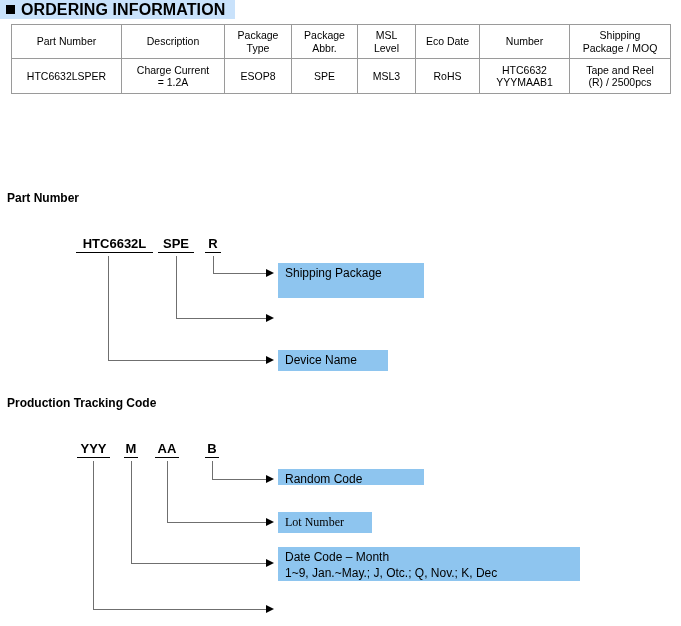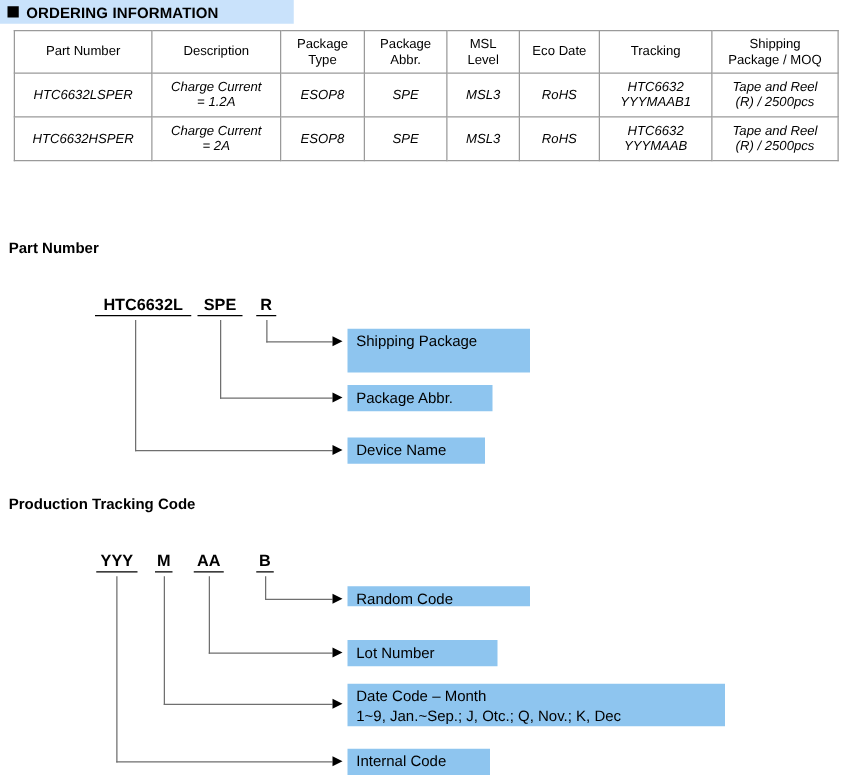--- a/index.html
+++ b/index.html
@@ -30,21 +30,21 @@
     box-sizing: border-box;
   }
   .bullet-square {
     width: 9px;
     height: 9px;
     background: #000000;
     margin-right: 6px;
     flex: none;
   }
   .section-band-title {
-    font-size: 12px;
+    font-size: 16px;
     font-weight: bold;
     letter-spacing: 0.1px;
     white-space: nowrap;
   }
 
   
   .order-table-wrap {
     position: absolute;
     left: 11px;
     top: 24px;
@@ -64,21 +64,20 @@
     font-size: 10.5px;
     font-weight: normal;
     padding: 3px 2px;
     line-height: 1.18;
   }
   table.order-table thead tr {
     height: 34px;
   }
   table.order-table tbody tr {
     height: 35px;
-    font-style: italic;
   }
   .col-part   { width: 110px; }
   .col-desc   { width: 103px; }
   .col-pkgtyp { width: 67px; }
   .col-pkgabb { width: 66px; }
   .col-msl    { width: 58px; }
   .col-eco    { width: 64px; }
   .col-mark   { width: 90px; }
   .col-ship   { width: 101px; }
 
@@ -164,66 +163,55 @@
         <col class="col-ship">
     </colgroup>
     <thead>
       <tr>
         <th>Part Number</th>
         <th>Description</th>
         <th>Package<br>Type</th>
         <th>Package<br>Abbr.</th>
         <th>MSL<br>Level</th>
         <th>Eco Date</th>
-        <th>Tracking</th>
+        <th>Number</th>
         <th>Shipping<br>Package / MOQ</th>
       </tr>
     </thead>
     <tbody>
       <tr>
         <td>HTC6632LSPER</td>
         <td>Charge Current<br>= 1.2A</td>
         <td>ESOP8</td>
         <td>SPE</td>
         <td>MSL3</td>
         <td>RoHS</td>
         <td>HTC6632<br>YYYMAAB1</td>
         <td>Tape and Reel<br>(R) / 2500pcs</td>
       </tr>
-      <tr>
-        <td>HTC6632HSPER</td>
-        <td>Charge Current<br>= 2A</td>
-        <td>ESOP8</td>
-        <td>SPE</td>
-        <td>MSL3</td>
-        <td>RoHS</td>
-        <td>HTC6632<br>YYYMAAB</td>
-        <td>Tape and Reel<br>(R) / 2500pcs</td>
-      </tr>
     </tbody>
   </table>
 </div>
 
 <div class="sub-title" id="part-number-title">Part Number</div>
 
 <div class="diagram" id="part-number-diagram">
 
   <div class="code-seg" style="left:76px; top:6px; width:77px;">HTC6632L</div>
   <div class="code-seg" style="left:158px; top:6px; width:36px;">SPE</div>
   <div class="code-seg" style="left:205px; top:6px; width:16px;">R</div>
 
   <div class="vline" style="left:213px; top:26px; height:18px;"></div>
   <div class="hline" style="left:213px; top:43px; width:53px;"></div>
   <div class="arrow-head" style="left:266px; top:39px;"></div>
   <div class="callout" style="left:278px; top:33px; width:146px; height:35px;">Shipping Package</div>
 
   <div class="vline" style="left:176px; top:26px; height:63px;"></div>
   <div class="hline" style="left:176px; top:88px; width:90px;"></div>
   <div class="arrow-head" style="left:266px; top:84px;"></div>
-  <div class="callout" style="left:278px; top:78px; width:116px; height:21px;">Package Abbr.</div>
 
   <div class="vline" style="left:108px; top:26px; height:105px;"></div>
   <div class="hline" style="left:108px; top:130px; width:158px;"></div>
   <div class="arrow-head" style="left:266px; top:126px;"></div>
   <div class="callout" style="left:278px; top:120px; width:110px; height:21px;">Device Name</div>
 </div>
 
 <div class="sub-title" id="tracking-code-title">Production Tracking Code</div>
 
 <div class="diagram" id="tracking-code-diagram">
@@ -234,25 +222,24 @@
   <div class="code-seg" style="left:205px; top:6px; width:14px;">B</div>
 
   <div class="vline" style="left:212px; top:26px; height:19px;"></div>
   <div class="hline" style="left:212px; top:44px; width:54px;"></div>
   <div class="arrow-head" style="left:266px; top:40px;"></div>
   <div class="callout" style="left:278px; top:34px; width:146px; height:16px;">Random Code</div>
 
   <div class="vline" style="left:167px; top:26px; height:62px;"></div>
   <div class="hline" style="left:167px; top:87px; width:99px;"></div>
   <div class="arrow-head" style="left:266px; top:83px;"></div>
-  <div class="callout" style="left:278px; top:77px; width:120px; height:21px;">Lot Number</div>
+  <div class="callout" style="left:278px; top:77px; width:94px; height:21px;font-family:Liberation Serif, serif;">Lot Number</div>
 
   <div class="vline" style="left:131px; top:26px; height:103px;"></div>
   <div class="hline" style="left:131px; top:128px; width:135px;"></div>
   <div class="arrow-head" style="left:266px; top:124px;"></div>
   <div class="callout" style="left:278px; top:112px; width:302px; height:34px;">Date Code – Month
-1~9, Jan.~Sep.; J, Otc.; Q, Nov.; K, Dec</div>
+1~9, Jan.~May.; J, Otc.; Q, Nov.; K, Dec</div>
 
   <div class="vline" style="left:93px; top:26px; height:149px;"></div>
   <div class="hline" style="left:93px; top:174px; width:173px;"></div>
   <div class="arrow-head" style="left:266px; top:170px;"></div>
-  <div class="callout" style="left:278px; top:164px; width:114px; height:21px;">Internal Code</div>
 </div>
 
 </body></html>

